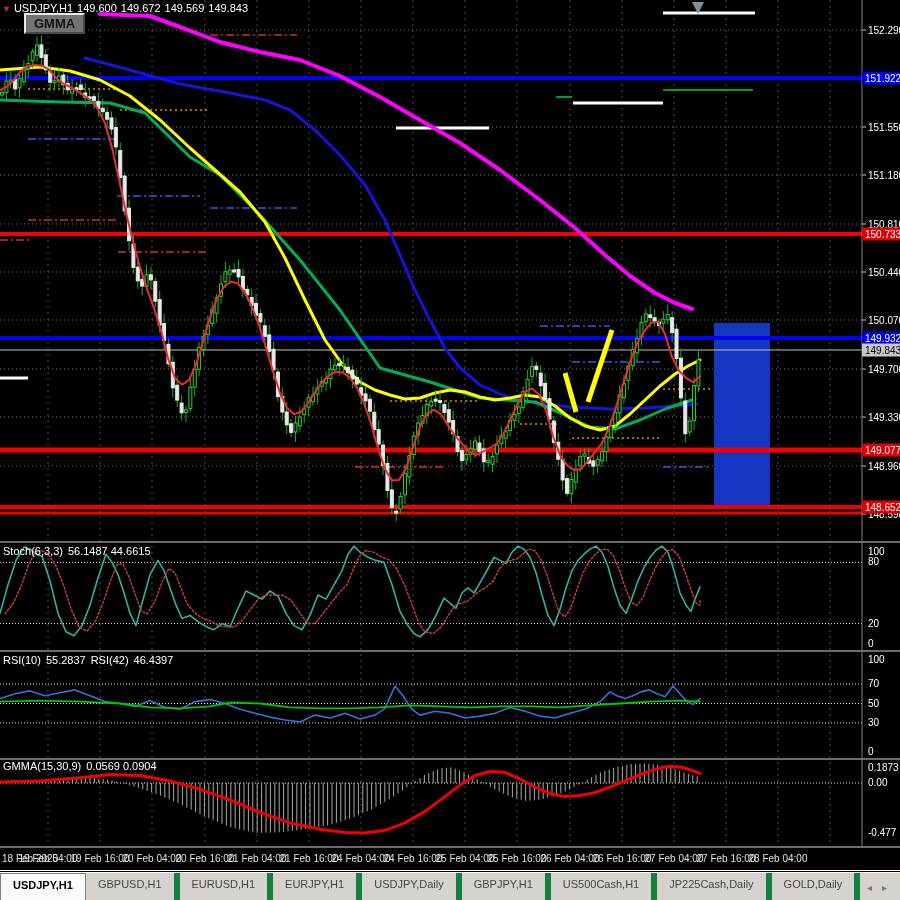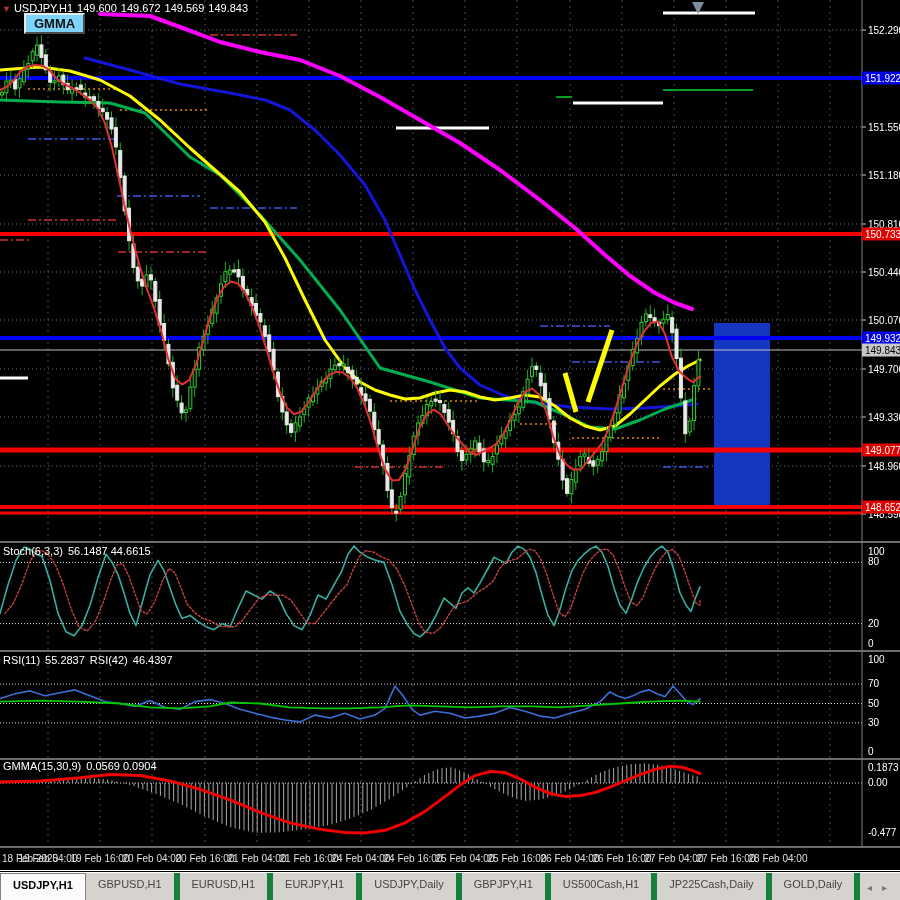--- a/index.html
+++ b/index.html
@@ -3,21 +3,21 @@
 <meta charset="utf-8">
 <style>
   html,body{margin:0;padding:0;background:#222;}
   #app{position:relative;width:900px;height:900px;background:#000;overflow:hidden;
        font-family:"Liberation Sans",sans-serif;}
   #chart{position:absolute;left:0;top:0;}
   .hdr{position:absolute;left:2px;top:2px;color:#fff;font-size:11px;font-weight:normal;
        letter-spacing:0;white-space:nowrap;z-index:5;}
   .hdr .mk{color:#c03030;font-size:9px;margin-right:3px;}
   .hdr span{margin-right:4px;}
-  .gmma{position:absolute;left:24px;top:13px;background:#7dd3fc;color:#111;
+  .gmma{position:absolute;left:24px;top:13px;background:#737373;color:#111;
         font-size:13px;font-weight:bold;padding:1px 8px;z-index:5;
         border-top:2px solid #e8e8e8;border-left:2px solid #e8e8e8;
         border-bottom:2px solid #4a4a4a;border-right:2px solid #4a4a4a;}
   .ilabel{position:absolute;left:3px;color:#fff;font-size:11px;z-index:5;white-space:nowrap;}
   .ilabel span{margin-right:5px;}
   #tabbar{position:absolute;left:0;top:872px;width:900px;height:28px;background:#d6d3ce;
           border-top:1px solid #ffffff;display:flex;align-items:stretch;z-index:6;}
   .tab{font-size:11px;color:#444;padding:5px 12px 0 12px;border-right:6px solid #15803d;
        white-space:nowrap;cursor:default;}
   .tab.active{background:#fbfbfb;color:#000;border:1px solid #808080;border-bottom:none;
@@ -658,21 +658,21 @@
   <div class="hdr">
     <span class="mk">▼</span><span>USDJPY,H1</span><span>149.600</span><span>149.672</span><span>149.569</span><span>149.843</span>
   </div>
 
   <div class="gmma">GMMA</div>
 
   <div class="ilabel" style="top:545px">
     <span>Stoch(6,3,3)</span><span>56.1487 44.6615</span>
   </div>
   <div class="ilabel" style="top:654px">
-    <span>RSI(11)</span><span>55.2837</span><span>RSI(42)</span><span>46.4397</span>
+    <span>RSI(10)</span><span>55.2837</span><span>RSI(42)</span><span>46.4397</span>
   </div>
   <div class="ilabel" style="top:760px">
     <span>GMMA(15,30,9)</span><span>0.0569 0.0904</span>
   </div>
 
   <div id="tabbar">
       <div class="tab active">USDJPY,H1</div>
       <div class="tab">GBPUSD,H1</div>
       <div class="tab">EURUSD,H1</div>
       <div class="tab">EURJPY,H1</div>

